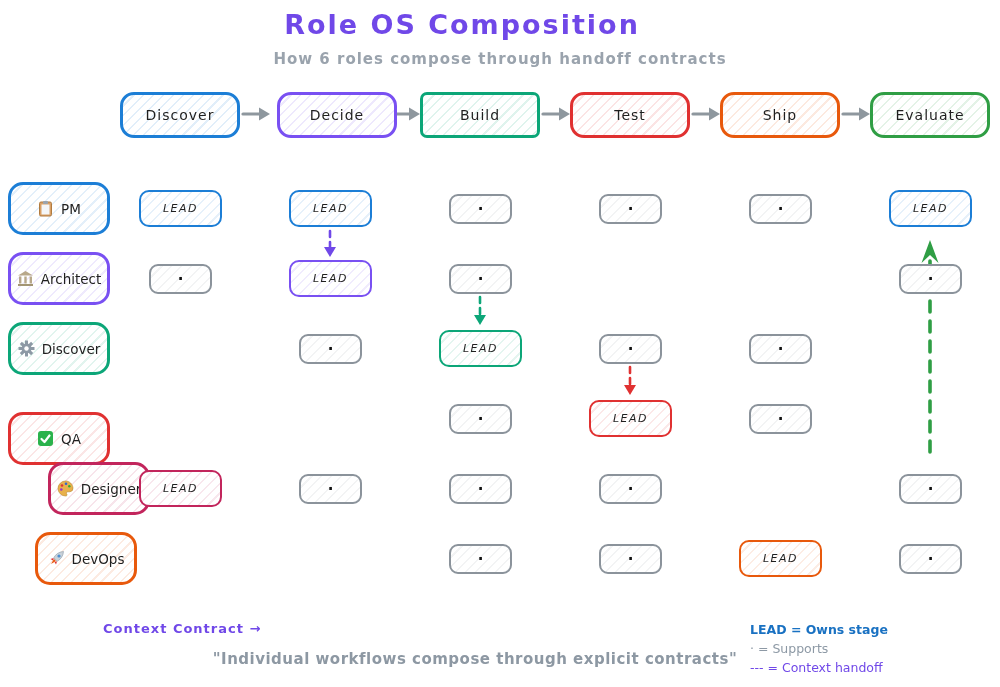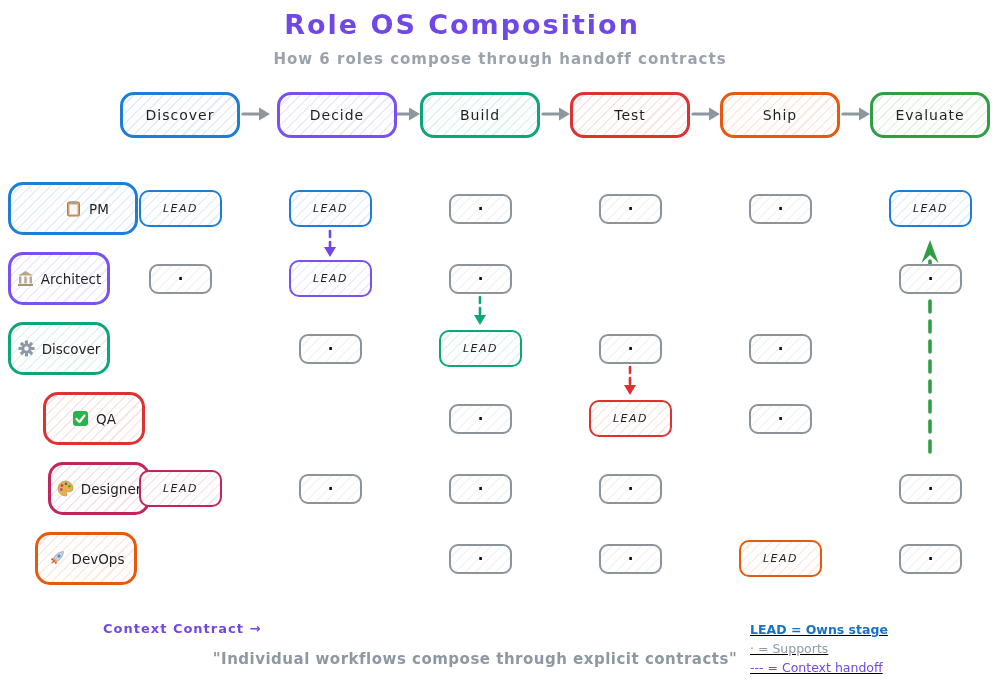--- a/index.html
+++ b/index.html
@@ -25,21 +25,21 @@
   .dot-cell  { position:absolute; width:59px; height:26px; border:2px solid #8b939b;
                border-radius:9px; display:flex; align-items:center; justify-content:center;
                font-size:15px; font-weight:bold; color:#111; background-color:#fff; }
 
   svg.arrows { position:absolute; left:0; top:0; }
 
   .ctx-label { position:absolute; left:103px; top:621px; font-size:13px; font-weight:bold;
                letter-spacing:1px; }
   .quote { position:absolute; left:0; top:650px; width:950px; text-align:center;
            font-size:15px; letter-spacing:0.5px; color:#8d98a3; font-weight:bold; }
-  .legend { position:absolute; left:750px; top:620px; font-size:12.5px; line-height:19px;text-decoration:underline; }
+  .legend { position:absolute; left:750px; top:620px; font-size:12.5px; line-height:19px; }
   .legend div { white-space:nowrap; }
   .legend .l0 { font-weight:bold; }
 </style>
 </head>
 <body>
 
 <div class="canvas">
   <div class="title">Role OS Composition</div>
   <div class="subtitle">How 6 roles compose through handoff contracts</div>
 
@@ -82,33 +82,33 @@
       </g>
     </svg>
 
   <div id="grid">
       <div class="stage-box" style="left: 120px; border-color: rgb(28, 126, 214); background-image: repeating-linear-gradient(135deg, rgba(28, 126, 214, 0.13) 0px, rgba(28, 126, 214, 0.13) 1.5px, transparent 1.5px, transparent 7px);">
         <span>Discover</span>
       </div>
       <div class="stage-box" style="left: 270px; border-color: rgb(121, 80, 242); background-image: repeating-linear-gradient(135deg, rgba(121, 80, 242, 0.13) 0px, rgba(121, 80, 242, 0.13) 1.5px, transparent 1.5px, transparent 7px); margin-left: 7px;">
         <span>Decide</span>
       </div>
-      <div class="stage-box" style="left: 420px; border-color: rgb(12, 166, 120); background-image: repeating-linear-gradient(135deg, rgba(12, 166, 120, 0.13) 0px, rgba(12, 166, 120, 0.13) 1.5px, transparent 1.5px, transparent 7px);">
+      <div class="stage-box" style="left: 420px; border-color: rgb(12, 166, 120); background-image: repeating-linear-gradient(135deg, rgba(12, 166, 120, 0.13) 0px, rgba(12, 166, 120, 0.13) 1.5px, transparent 1.5px, transparent 7px); border-radius: 7px;">
         <span>Build</span>
       </div>
       <div class="stage-box" style="left: 570px; border-color: rgb(224, 49, 49); background-image: repeating-linear-gradient(135deg, rgba(224, 49, 49, 0.13) 0px, rgba(224, 49, 49, 0.13) 1.5px, transparent 1.5px, transparent 7px);">
         <span>Test</span>
       </div>
       <div class="stage-box" style="left: 720px; border-color: rgb(232, 89, 12); background-image: repeating-linear-gradient(135deg, rgba(232, 89, 12, 0.13) 0px, rgba(232, 89, 12, 0.13) 1.5px, transparent 1.5px, transparent 7px); text-align: right;">
         <span>Ship</span>
       </div>
       <div class="stage-box" style="left: 870px; border-color: rgb(47, 158, 68); background-image: repeating-linear-gradient(135deg, rgba(47, 158, 68, 0.13) 0px, rgba(47, 158, 68, 0.13) 1.5px, transparent 1.5px, transparent 7px);">
         <span>Evaluate</span>
       </div>
-      <div class="role-box" style="top: 182px; border-color: rgb(28, 126, 214); background-image: repeating-linear-gradient(135deg, rgba(28, 126, 214, 0.12) 0px, rgba(28, 126, 214, 0.12) 1.5px, transparent 1.5px, transparent 7px); padding-left: 28px;">
+      <div class="role-box" style="top: 182px; border-color: rgb(28, 126, 214); background-image: repeating-linear-gradient(135deg, rgba(28, 126, 214, 0.12) 0px, rgba(28, 126, 214, 0.12) 1.5px, transparent 1.5px, transparent 7px);">
         <span class="ric">
           <svg width="17" height="17" viewBox="0 0 17 17" xmlns="http://www.w3.org/2000/svg">
             <rect x="2.5" y="2" width="12" height="14" rx="1.5" fill="#d9a066" stroke="#b07b40"></rect>
             <rect x="4.5" y="4.5" width="8" height="10" fill="#f4f6f8"></rect>
             <rect x="6" y="1" width="5" height="3" rx="1" fill="#9aa4ae"></rect>
           </svg>
         </span>
         <span>PM</span>
       </div>
       <div class="lead-cell" style="left: 139px; top: 190px; border-color: rgb(28, 126, 214); background-image: repeating-linear-gradient(135deg, rgba(28, 126, 214, 0.11) 0px, rgba(28, 126, 214, 0.11) 1.5px, transparent 1.5px, transparent 7px);">LEAD</div>
@@ -145,21 +145,21 @@
             </g>
             <circle cx="8.5" cy="8.5" r="2.2" fill="#fff"></circle>
           </svg>
         </span>
         <span>Discover</span>
       </div>
       <div class="dot-cell" style="left: 299px; top: 334px; background-image: repeating-linear-gradient(135deg, rgba(134, 142, 150, 0.1) 0px, rgba(134, 142, 150, 0.1) 1.5px, transparent 1.5px, transparent 7px);">·</div>
       <div class="lead-cell" style="left: 439px; top: 330px; border-color: rgb(12, 166, 120); background-image: repeating-linear-gradient(135deg, rgba(12, 166, 120, 0.11) 0px, rgba(12, 166, 120, 0.11) 1.5px, transparent 1.5px, transparent 7px);">LEAD</div>
       <div class="dot-cell" style="left: 599px; top: 334px; background-image: repeating-linear-gradient(135deg, rgba(134, 142, 150, 0.1) 0px, rgba(134, 142, 150, 0.1) 1.5px, transparent 1.5px, transparent 7px);">·</div>
       <div class="dot-cell" style="left: 749px; top: 334px; background-image: repeating-linear-gradient(135deg, rgba(134, 142, 150, 0.1) 0px, rgba(134, 142, 150, 0.1) 1.5px, transparent 1.5px, transparent 7px);">·</div>
-      <div class="role-box" style="top: 392px; border-color: rgb(224, 49, 49); background-image: repeating-linear-gradient(135deg, rgba(224, 49, 49, 0.12) 0px, rgba(224, 49, 49, 0.12) 1.5px, transparent 1.5px, transparent 7px); margin-left: 35px;">
+      <div class="role-box" style="top: 412px; border-color: rgb(224, 49, 49); background-image: repeating-linear-gradient(135deg, rgba(224, 49, 49, 0.12) 0px, rgba(224, 49, 49, 0.12) 1.5px, transparent 1.5px, transparent 7px);">
         <span class="ric">
           <svg width="17" height="17" viewBox="0 0 17 17" xmlns="http://www.w3.org/2000/svg">
             <rect x="1" y="1" width="15" height="15" rx="3" fill="#2bb24c"></rect>
             <polyline points="4.5,9 7.5,12 12.5,5.5" fill="none" stroke="#fff" stroke-width="2.2" stroke-linecap="round" stroke-linejoin="round"></polyline>
           </svg>
         </span>
         <span>QA</span>
       </div>
       <div class="dot-cell" style="left: 449px; top: 404px; background-image: repeating-linear-gradient(135deg, rgba(134, 142, 150, 0.1) 0px, rgba(134, 142, 150, 0.1) 1.5px, transparent 1.5px, transparent 7px);">·</div>
       <div class="lead-cell" style="left: 589px; top: 400px; border-color: rgb(224, 49, 49); background-image: repeating-linear-gradient(135deg, rgba(224, 49, 49, 0.11) 0px, rgba(224, 49, 49, 0.11) 1.5px, transparent 1.5px, transparent 7px);">LEAD</div>

